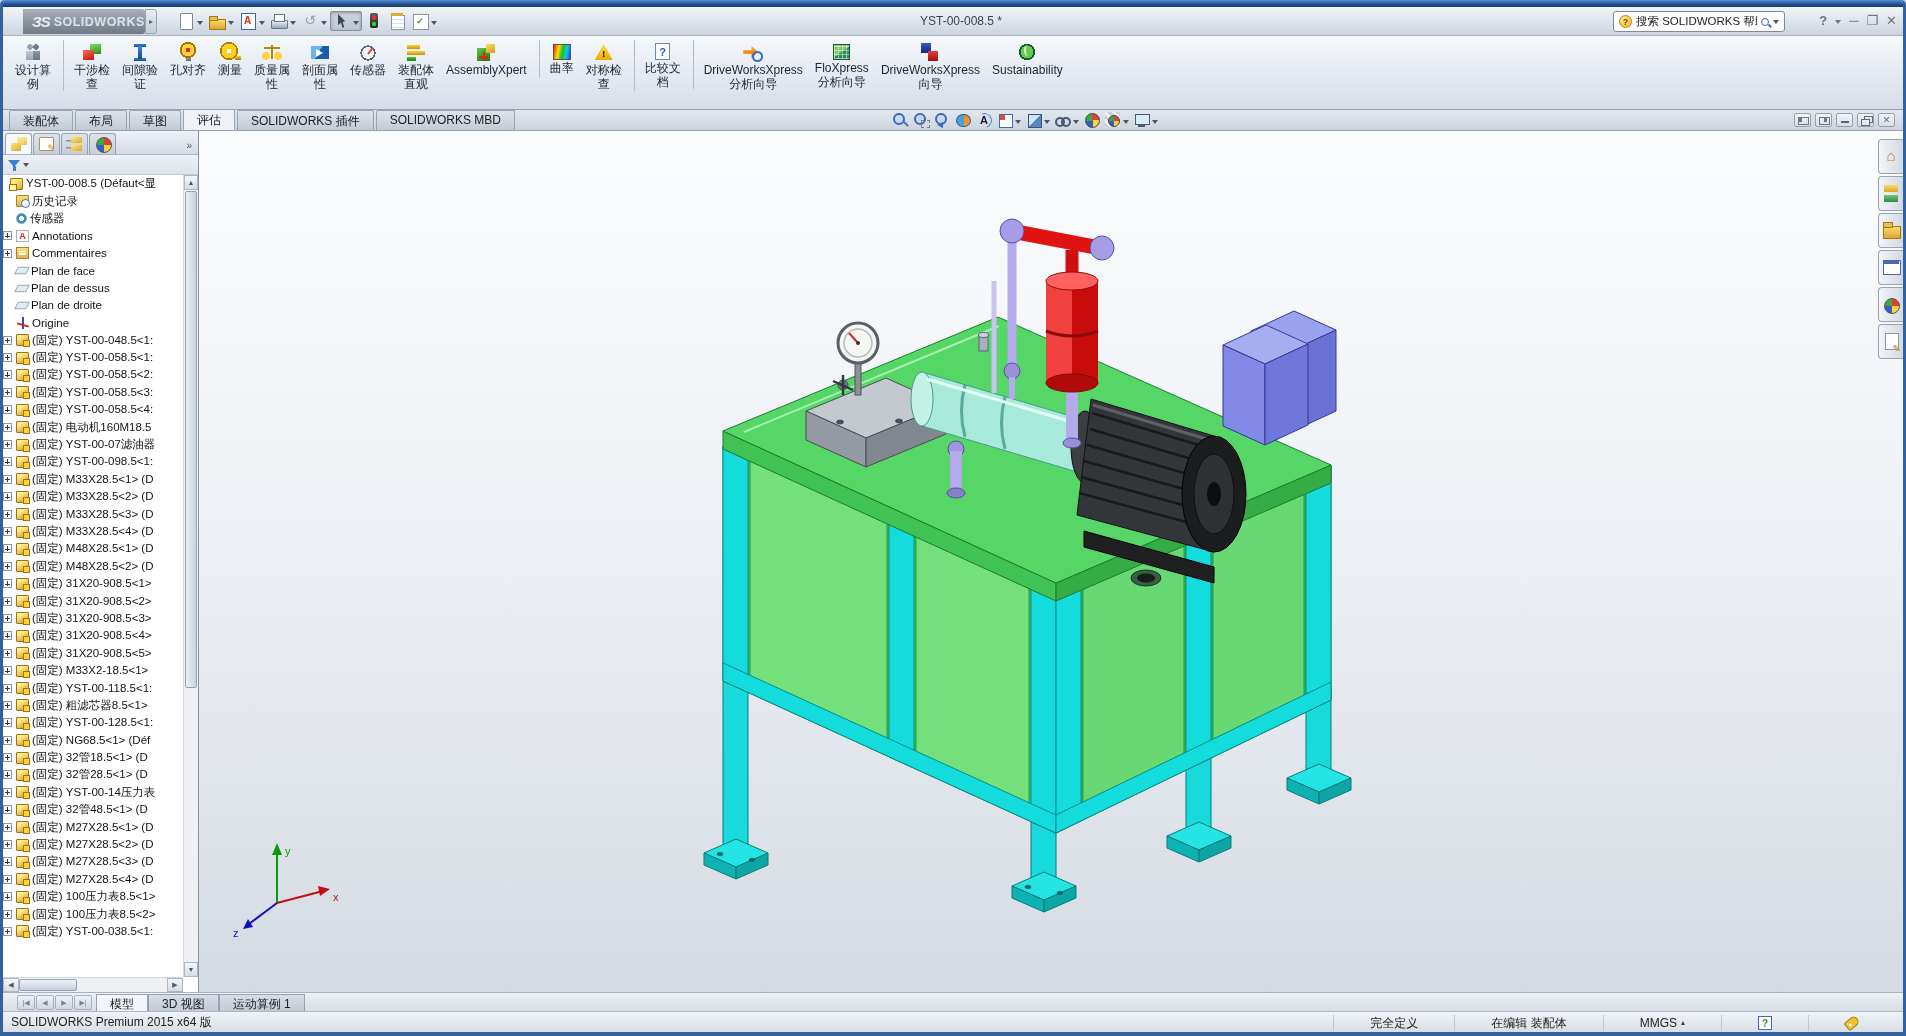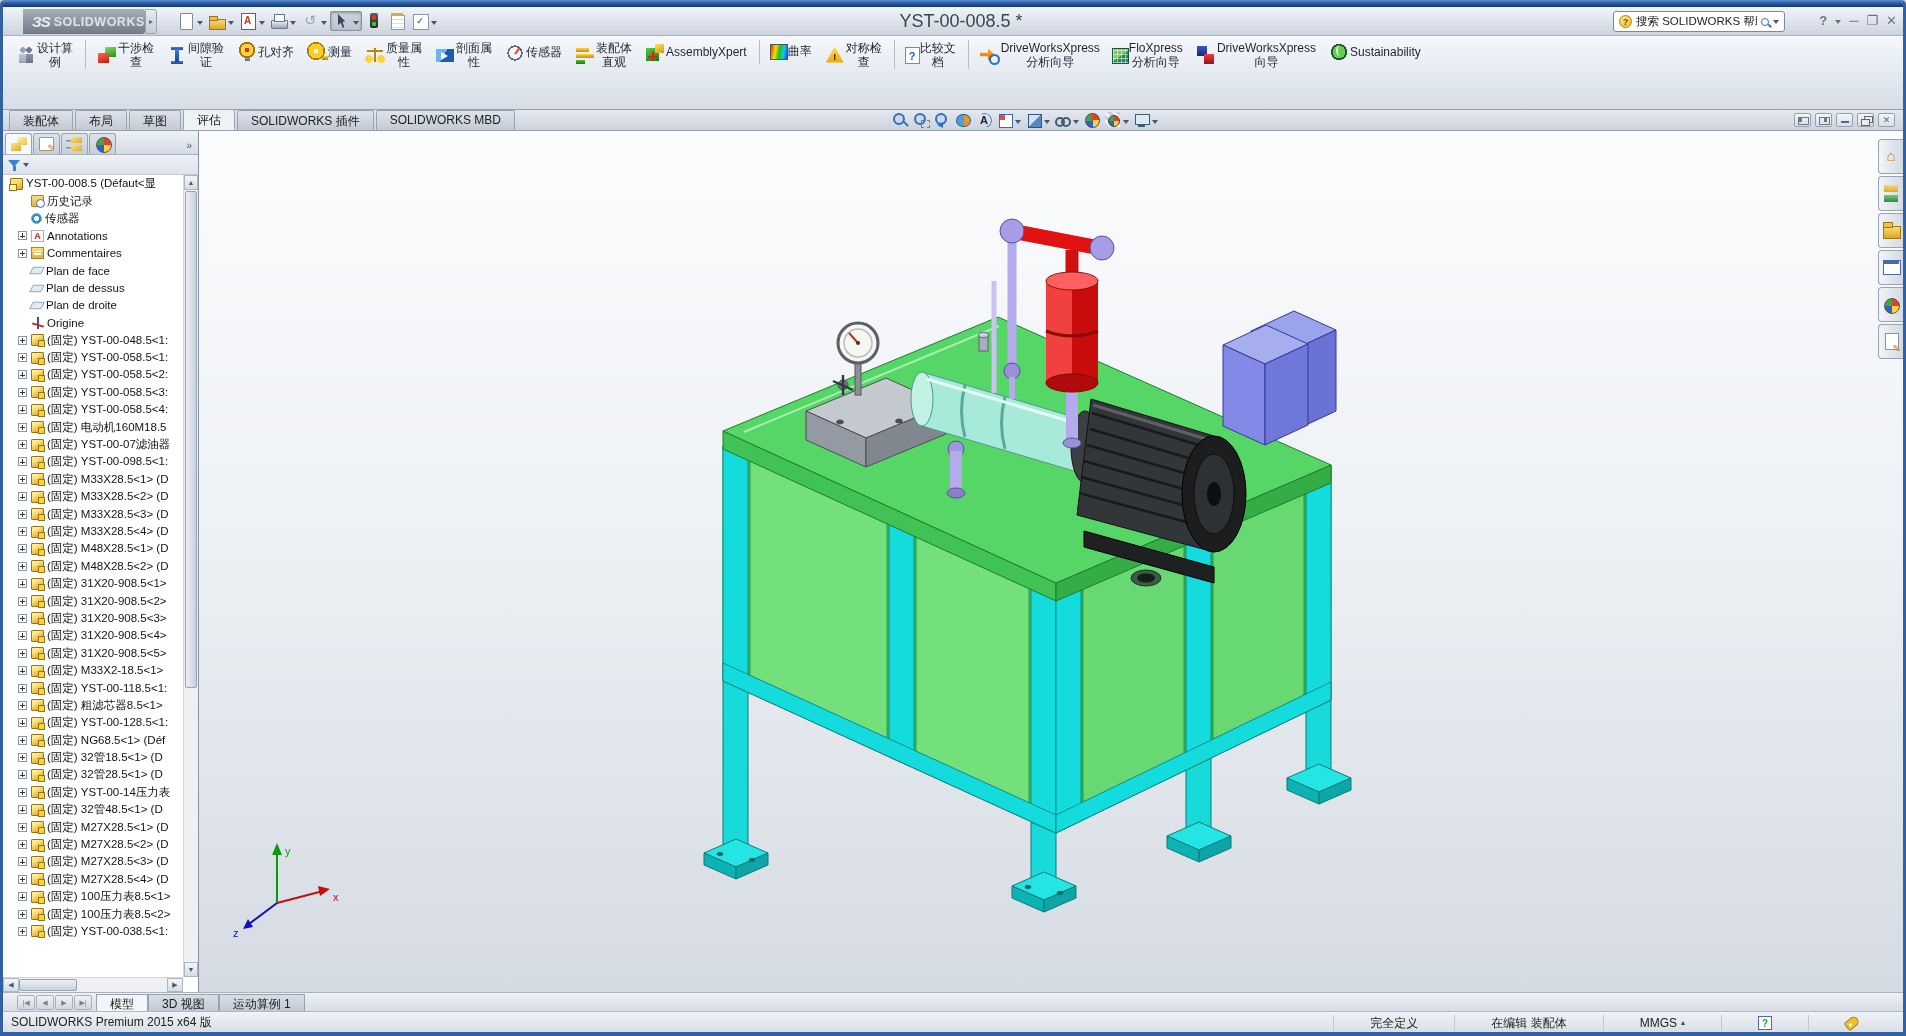--- a/index.html
+++ b/index.html
@@ -11,34 +11,34 @@
   .menubar{position:relative;height:29px;background:linear-gradient(#f2f5f9,#dde3eb 55%,#ccd3dd);border-bottom:1px solid #aab3bf;display:flex;align-items:center}
   .logo{height:25px;width:122px;margin:1px 0 0 20px;background:linear-gradient(#a8afb8,#717a85);border-radius:0 3px 3px 0;display:flex;align-items:center;padding-left:9px;gap:4px}
   .logo .mark{font-style:italic;font-weight:bold;font-size:15px;color:#e9edf2;letter-spacing:-1px}
   .logo .word{font-weight:bold;font-size:12.5px;color:#dce2e9;letter-spacing:.5px}
   .logo-flyout{width:12px;height:25px;margin-top:1px;background:linear-gradient(#e8edf3,#c4ccd6);border:1px solid #9aa4b0;border-radius:0 3px 3px 0;color:#5a6676;font-size:8px;line-height:23px;text-align:center}
   .qat{display:flex;align-items:center;gap:1px;margin-left:18px}
   .qbtn{display:flex;align-items:center;padding:0 1px;border-radius:2px}
   .qbtn.pressed{border:1px solid #8a93a2;background:linear-gradient(#ccd3dd,#bdc6d2);box-shadow:inset 0 1px 3px rgba(0,0,0,.3)}
   .dd-arrow{display:none;width:0;height:0;border:3px solid transparent;border-top:4px solid #4a5668;margin:7px 1px 0 1px}
   .dd-arrow.dd{display:inline-block}
-  .doc-title{position:absolute;left:16px;right:0;top:0;height:29px;text-align:center;font-size:18px;line-height:29px;color:#3a4450;pointer-events:none}
+  .doc-title{position:absolute;left:16px;right:0;top:0;height:29px;text-align:center;font-size:12px;line-height:29px;color:#3a4450;pointer-events:none}
   .search{position:absolute;right:118px;top:4px;width:172px;height:21px;background:#fff;border:1px solid #7a8aa0;border-radius:3px;display:flex;align-items:center;gap:4px;padding:0 5px}
   .search .bubble{flex:none;width:13px;height:13px;border-radius:50%;background:radial-gradient(circle at 35% 30%,#ffe892,#f0b818);border:1px solid #b8860b;color:#6a4a00;font:bold 9px/12px "Liberation Sans",sans-serif;text-align:center}
   .search input{border:none;outline:none;flex:1;font-size:11.5px;color:#222;background:transparent;min-width:0}
   .search .mag{flex:none;width:8px;height:8px;border:1.5px solid #3a6ab8;border-radius:50%;position:relative}
   .search .mag::after{content:"";position:absolute;left:6px;top:6px;width:4px;height:1.5px;background:#3a6ab8;transform:rotate(45deg)}
   .search .sdd{flex:none;width:0;height:0;border:3px solid transparent;border-top:4px solid #4a5668;margin-top:4px}
   .win-ctrls{position:absolute;right:6px;top:5px;display:flex;align-items:center;gap:8px;color:#6a7484}
   .win-ctrls .wc{font-size:13px;font-weight:bold;line-height:18px}
   .helpdd{width:0;height:0;border:3px solid transparent;border-top:4px solid #6a7484;margin-top:4px}
 
   
   .ribbon{height:74px;background:linear-gradient(#f5f8fb,#e2e8f0 60%,#d6dde6);border-bottom:1px solid #98a0ae;display:flex;align-items:flex-start;padding:4px 0 0 6px}
-  .rbtn{display:flex;align-items:center;padding:2px 6px 0 6px;font-size:12px;line-height:13.5px;color:#1c2430;text-align:center;white-space:pre-line}
+  .rbtn{display:flex;flex-direction:column;align-items:center;padding:2px 6px 0 6px;font-size:12px;line-height:13.5px;color:#1c2430;text-align:center;white-space:pre-line}
   .rbtn.div{border-right:1px solid #b5bcc7;margin-right:4px;padding-right:12px}
   .ric{width:22px;height:20px;position:relative;margin:0 auto 2px;flex:none}
   .ric.design-study{background:radial-gradient(circle at 8px 5px,#98a2b4 0 2.6px,transparent 3px) no-repeat,radial-gradient(circle at 14px 5px,#707a8c 0 2.6px,transparent 3px) no-repeat,linear-gradient(#c2c9d4,#9aa4b2) 4px 9px/7px 9px no-repeat,linear-gradient(#8b95a5,#6b7585) 11px 9px/7px 9px no-repeat}
   .ric.interference{background:linear-gradient(160deg,#ff6a5a,#c01808) 2px 8px/11px 10px no-repeat,linear-gradient(160deg,#7de06a,#2a9010) 9px 2px/11px 10px no-repeat}
   .ric.clearance{background:linear-gradient(#3b82d8,#17499a) 9px 4px/4px 13px no-repeat,linear-gradient(#3b82d8,#17499a) 5px 2px/12px 3px no-repeat,linear-gradient(#3b82d8,#17499a) 5px 16px/12px 3px no-repeat}
   .ric.hole-align{background:radial-gradient(circle at 11px 8px,#e03020 0 2.4px,#ffd23e 2.4px 6.4px,#a87208 6.4px 8px,transparent 8px) no-repeat,linear-gradient(#a8b0ba,#5a6470) 9px 15px/5px 4px no-repeat}
   .ric.measure{background:radial-gradient(circle at 10px 9px,#fff 0 2.4px,#ffcf20 2.4px 7.4px,#b07c08 7.4px 9px,transparent 9px) no-repeat,linear-gradient(#ffcf20,#b07c08) 16px 14px/6px 4px no-repeat}
   .ric.mass-props{background:radial-gradient(circle at 5px 14px,#ffd23e 0 3.6px,transparent 4.2px) no-repeat,radial-gradient(circle at 17px 14px,#ffd23e 0 3.6px,transparent 4.2px) no-repeat,linear-gradient(#b8860b,#b8860b) 3px 5px/16px 2px no-repeat,linear-gradient(#b8860b,#b8860b) 10px 3px/2px 14px no-repeat}
   .ric.section-props{background:linear-gradient(120deg,#6ab4f0 45%,#1c5cb0 45%) 2px 4px/18px 13px no-repeat}
   .ric.section-props::after{content:"";position:absolute;left:7px;top:7px;border:4px solid transparent;border-left:7px solid #fff}
@@ -107,21 +107,21 @@
   .lt-ic.lt-property::after{content:"\270E";position:absolute;right:-2px;bottom:-3px;font-size:9px;color:#c87818}
   .lt-ic.lt-config{background:linear-gradient(#8892a0,#8892a0) 4px 6px/5px 1.5px no-repeat,linear-gradient(#8892a0,#8892a0) 4px 13px/5px 1.5px no-repeat,linear-gradient(150deg,#ffe876,#d9a92f) 9px 3px/11px 6px no-repeat,linear-gradient(150deg,#ffe876,#d9a92f) 9px 11px/11px 6px no-repeat}
   .lt-ic.lt-display::before{content:"";position:absolute;left:6px;top:3px;width:14px;height:14px;border-radius:50%;background:conic-gradient(#e04030 0 25%,#ffd23e 0 50%,#3060c8 0 75%,#40a840 0);border:1px solid #555}
   .lp-chevron{margin-left:auto;font-size:10px;color:#4a5668;padding:0 4px 3px 0}
   .lp-filter{height:20px;background:linear-gradient(#eef1f6,#dde3ea);border-bottom:1px solid #c2c9d3;display:flex;align-items:center;padding-left:4px;gap:2px}
   .funnel{width:14px;height:14px;position:relative}
   .funnel::before{content:"";position:absolute;left:1px;top:2px;border-left:6px solid transparent;border-right:6px solid transparent;border-top:7px solid #3a7fd0}
   .funnel::after{content:"";position:absolute;left:6px;top:8px;width:2.5px;height:5px;background:#3a7fd0}
   .fdd{width:0;height:0;border:3px solid transparent;border-top:4px solid #4a5668;margin-top:4px}
   .treewrap{position:absolute;left:0;right:15px;top:44px;bottom:15px;overflow:hidden;background:#fff}
-  .trow{display:flex;align-items:center;height:17.4px;padding-left:15px;gap:3px;white-space:nowrap;overflow:hidden;font-size:11.5px;color:#101418}
+  .trow{display:flex;align-items:center;height:17.4px;gap:3px;white-space:nowrap;overflow:hidden;font-size:11.5px;color:#101418}
   .trow.root{padding-left:7px}
   .exp{flex:none;width:9px;height:9px;border:1px solid #8898a8;background:#fff;position:relative;visibility:hidden;margin-right:1px}
   .exp.plus{visibility:visible}
   .exp.plus::before{content:"";position:absolute;left:1px;right:1px;top:3.4px;height:1px;background:#334}
   .exp.plus::after{content:"";position:absolute;top:1px;bottom:1px;left:3.4px;width:1px;background:#334}
   .ti{flex:none;width:13px;height:12px;position:relative}
   .ti.asm{background:linear-gradient(145deg,#ffe876 30%,#d9a92f);border:1px solid #96731c;border-radius:1px}
   .ti.asm::after{content:"";position:absolute;left:-2px;bottom:-2px;width:6px;height:5px;background:#fff2a0;border:1px solid #96731c}
   .ti.hist{background:linear-gradient(#fbe077,#d8b24e);border:1px solid #a5842e;border-radius:1px}
   .ti.hist::after{content:"";position:absolute;right:-2px;bottom:-2px;width:7px;height:7px;border-radius:50%;background:#fff;border:1px solid #3a6ab8}

